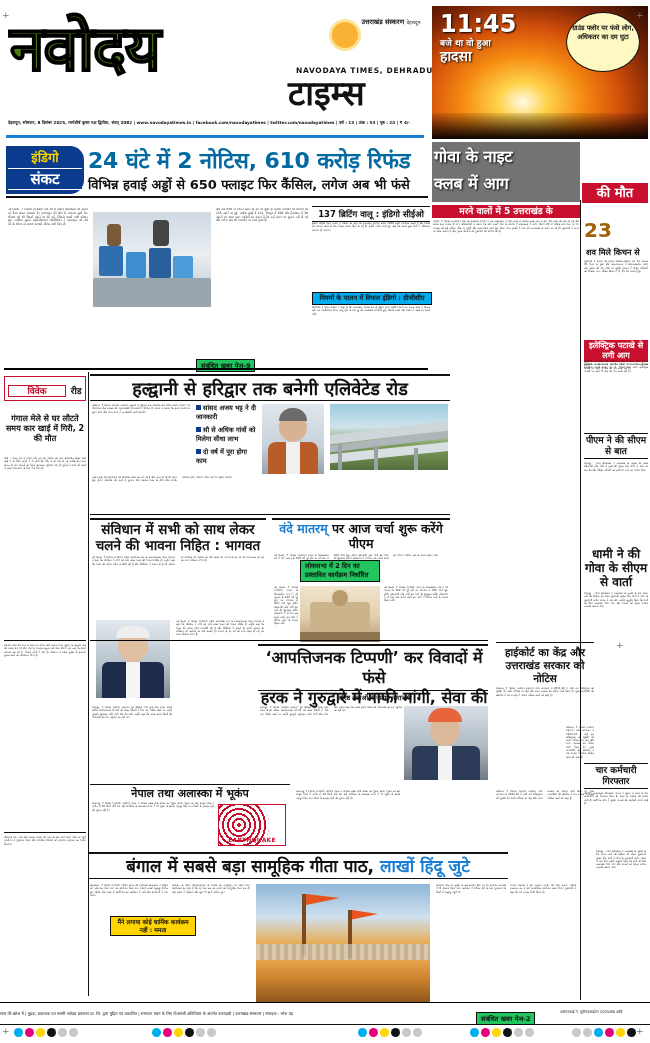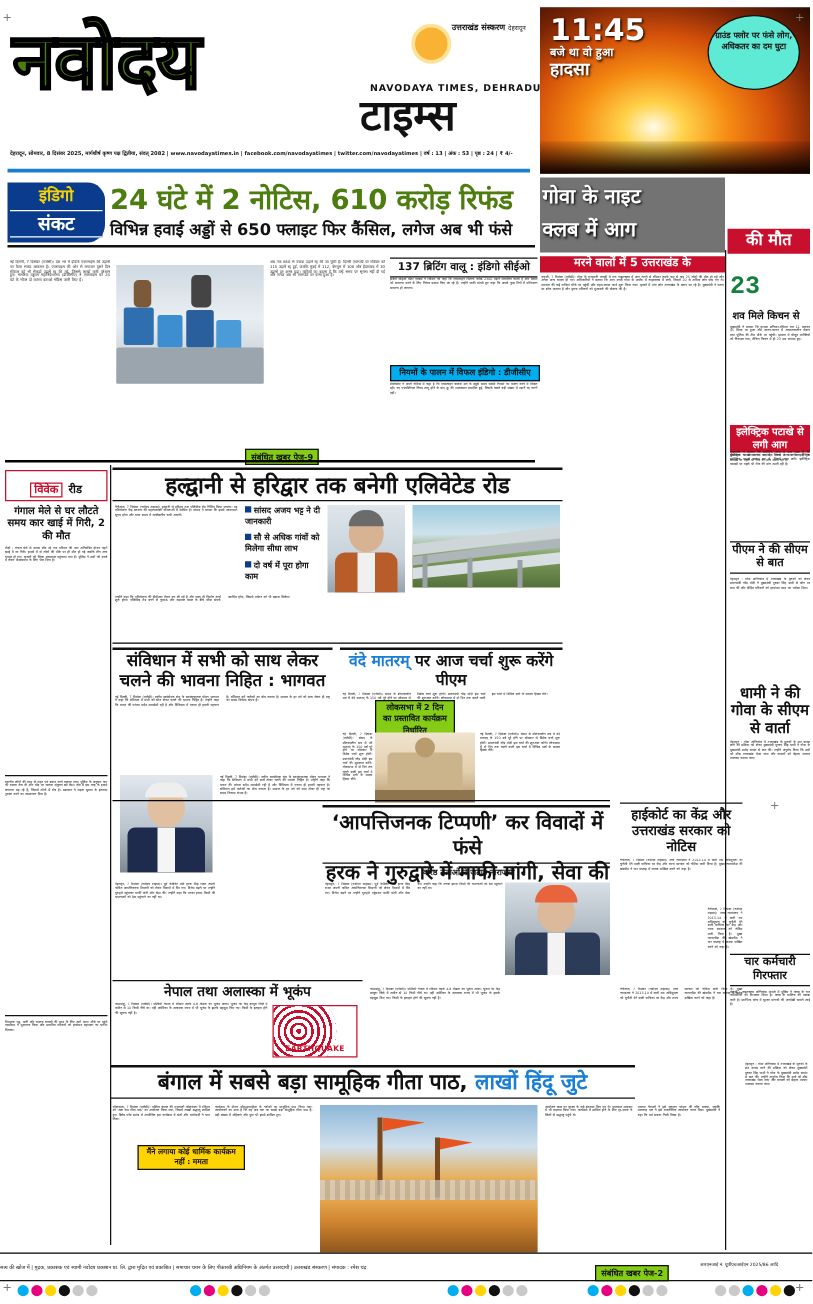--- a/index.html
+++ b/index.html
@@ -46,21 +46,21 @@
        linear-gradient(180deg,#140500 0%,#3b1203 40%,#170600 100%);
      overflow:hidden;}
   .firephoto:after{content:"";position:absolute;left:0;bottom:0;width:100%;height:26px;
      background:linear-gradient(180deg,rgba(20,6,0,.1),#0c0300);}
   .time-badge{position:absolute;left:440px;top:12px;font-size:24px;line-height:24px;
      font-weight:bold;color:#fff;text-shadow:1px 1px 2px #000;}
   .time-sub{position:absolute;left:440px;top:38px;font-size:9px;line-height:11px;
      font-weight:bold;color:#fff;text-shadow:1px 1px 2px #000;}
   .time-sub b{font-size:14px;display:block;line-height:15px;}
   .bubble{position:absolute;left:566px;top:12px;width:74px;height:60px;border-radius:50%;
-     background:#5eead4;border:1.5px solid #111;font-size:6.5px;line-height:9px;
+     background:#fef9c3;border:1.5px solid #111;font-size:6.5px;line-height:9px;
      text-align:center;font-weight:bold;color:#111;padding-top:11px;box-sizing:border-box;}
 
   
   .goa-head{position:absolute;left:432px;top:142px;width:148px;height:60px;
      background:rgba(0,0,0,.55);}
   .goa-head span{position:absolute;left:2px;top:1px;width:146px;font-size:16px;
      line-height:28px;font-weight:bold;color:#fff;text-shadow:1px 1px 2px #000;}
   .n25{position:absolute;left:582px;top:140px;width:66px;height:43px;background:#fff;
      border:1px solid #111;font-size:40px;line-height:42px;font-weight:bold;
      text-align:center;color:#111;}
@@ -69,64 +69,64 @@
 
   .goa-redbar{position:absolute;left:432px;top:205px;width:148px;height:13px;background:#c8102e;
      color:#fff;font-size:9px;line-height:13px;font-weight:bold;text-align:center;}
   .goa-body{position:absolute;left:432px;top:220px;width:148px;height:145px;}
   .goa-side{position:absolute;left:432px;top:268px;width:48px;height:66px;background:#fff;
      border:1px solid #c8102e;color:#c8102e;font-size:7px;line-height:10px;font-weight:bold;
      text-align:center;padding-top:4px;box-sizing:border-box;}
 
   .box23{position:absolute;left:584px;top:220px;width:64px;}
   .box23 .hd{background:#fff;color:#c8102e;font-weight:bold;}
-  .n23{display:inline-block;font-size:20px;line-height:20px;font-weight:bold;color:#15803d;
-       vertical-align:top;font-family:Liberation Mono, monospace;}
+  .n23{display:inline-block;font-size:20px;line-height:20px;font-weight:bold;color:#a16207;
+       vertical-align:top;}
   .b23t{display:inline-block;font-size:8px;line-height:10px;font-weight:bold;color:#111;
        padding-left:2px;}
   .redbar-sm{background:#c8102e;color:#fff;font-size:8px;line-height:10px;font-weight:bold;
        text-align:center;padding:1px 0;}
 
   
   .indigo-tag{position:absolute;left:6px;top:146px;width:78px;height:48px;
      background:#0b3b8c;border-radius:0 14px 14px 0;}
   .indigo-tag .l1{position:absolute;left:0;top:4px;width:78px;text-align:center;
      font-size:13px;line-height:15px;font-weight:bold;color:#f6d200;}
   .indigo-tag .l2{position:absolute;left:2px;top:22px;width:74px;text-align:center;
      font-size:15px;line-height:20px;font-weight:bold;color:#fff;background:#0b3b8c;
      border-top:1px solid #fff;border-bottom:1px solid #fff;}
   .mainhead{position:absolute;left:88px;top:148px;width:340px;font-size:22px;line-height:26px;
-     font-weight:bold;color:#4d7c0f;letter-spacing:-.2px;}
+     font-weight:bold;color:#0369a1;letter-spacing:-.2px;}
   .subhead{position:absolute;left:88px;top:176px;width:342px;font-size:13px;line-height:17px;
      font-weight:bold;color:#111;}
   .indigo-underline{position:absolute;left:6px;top:196px;width:422px;height:2px;background:#111;}
 
   
   .ph-lugg{position:absolute;left:93px;top:212px;width:118px;height:95px;
      background:linear-gradient(180deg,#cfd9e2 0%,#e9eef2 45%,#b9c3cb 100%);overflow:hidden;}
   .ph-lugg .bag{position:absolute;border-radius:2px;}
 
   .ceo-box{position:absolute;left:312px;top:206px;width:118px;height:14px;
      border-top:1.5px solid #111;border-bottom:1px solid #111;
      font-size:8.5px;line-height:14px;font-weight:bold;text-align:center;color:#111;}
   .cyanbar{position:absolute;left:312px;top:292px;width:118px;height:11px;background:#00adef;
      border:1px solid #111;color:#111;font-size:6.5px;line-height:11px;font-weight:bold;
      text-align:center;}
 
-  .relpage{background:#84cc16;color:#111;font-size:6.5px;font-weight:bold;
-     text-align:center;display:inline-block;padding:1px 4px;border:.5px solid #111;}
+  .relpage{background:#22c55e;color:#111;font-size:6.5px;font-weight:bold;
+     text-align:left;display:inline-block;padding:1px 4px;border:.5px solid #111;}
 
   
   .leftcol{position:absolute;left:4px;top:376px;width:82px;height:620px;}
   .vivek{border:1.2px solid #c8102e;text-align:center;padding:2px 0;margin-bottom:3px;}
   .vivek .a{color:#c8102e;font-weight:bold;font-size:9px;background:#fff;
-     border:1px solid #c8102e;padding:0 2px;}
+     border:1px solid #c8102e;padding:0 18px;}
   .vivek .b{color:#111;font-weight:bold;font-size:9px;}
   .lead-small{font-size:8px;line-height:10px;font-weight:bold;color:#111;text-align:center;
-     margin:3px 0;}
+     margin:13px 0;}
   .sep{height:1px;background:#111;margin:3px 0;}
 
   
   .er-head{position:absolute;left:90px;top:378px;width:360px;font-size:18px;line-height:21px;
      font-weight:bold;text-align:center;color:#111;}
   .er-rule{position:absolute;left:90px;top:374px;width:360px;height:1.5px;background:#111;}
   .er-rule2{position:absolute;left:90px;top:400px;width:360px;height:1px;background:#111;}
   .bullets{position:absolute;left:196px;top:404px;width:62px;font-size:6.5px;line-height:9px;
      font-weight:bold;color:#111;}
   .bullets .bl{display:block;margin-bottom:4px;}
@@ -142,21 +142,21 @@
   .mid1{position:absolute;left:90px;top:521px;width:176px;font-size:13.5px;line-height:16px;
      font-weight:bold;color:#111;text-align:center;}
   .mid2-rule{position:absolute;left:272px;top:518px;width:178px;height:1.5px;background:#111;}
   .mid2{position:absolute;left:272px;top:521px;width:178px;font-size:12.5px;line-height:15px;
      font-weight:bold;color:#111;text-align:center;}
   .mid2 .blue{color:#1a7fd4;}
   .ph-bhagwat{position:absolute;left:96px;top:620px;width:74px;height:78px;
      background:linear-gradient(180deg,#e2e8ee 0%,#b9c4cd 55%,#7d8992 100%);overflow:hidden;}
   .ph-temple{position:absolute;left:300px;top:586px;width:80px;height:56px;
      background:linear-gradient(180deg,#f0e4cf 0%,#e2cfae 55%,#b79a72 100%);overflow:hidden;}
-  .goldbox{position:absolute;left:300px;top:560px;width:64px;font-size:6.5px;line-height:9px;
+  .goldbox{position:absolute;left:300px;top:560px;width:80px;font-size:6.5px;line-height:9px;
      font-weight:bold;color:#111;text-align:center;}
 
   
   .harak-rule-t{position:absolute;left:258px;top:644px;width:230px;height:1.5px;background:#111;}
   .harak{position:absolute;left:258px;top:648px;width:232px;font-size:16px;line-height:20px;
      font-weight:bold;color:#111;text-align:center;}
   .harak-rule-b{position:absolute;left:258px;top:690px;width:230px;height:1px;background:#111;}
   .hk-sub{position:absolute;left:300px;top:694px;width:150px;font-size:6.5px;line-height:8px;
      font-weight:bold;text-align:center;}
   .ph-harak{position:absolute;left:404px;top:706px;width:84px;height:74px;

